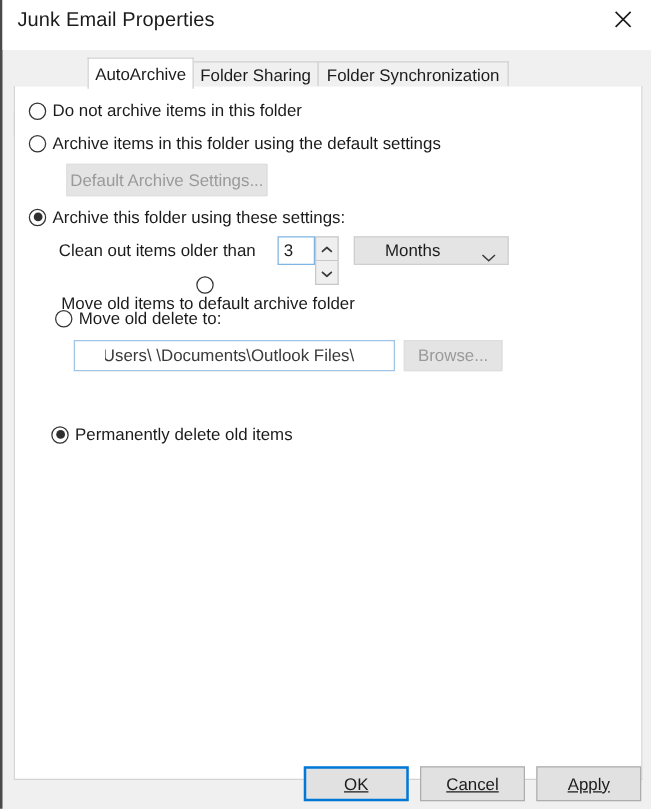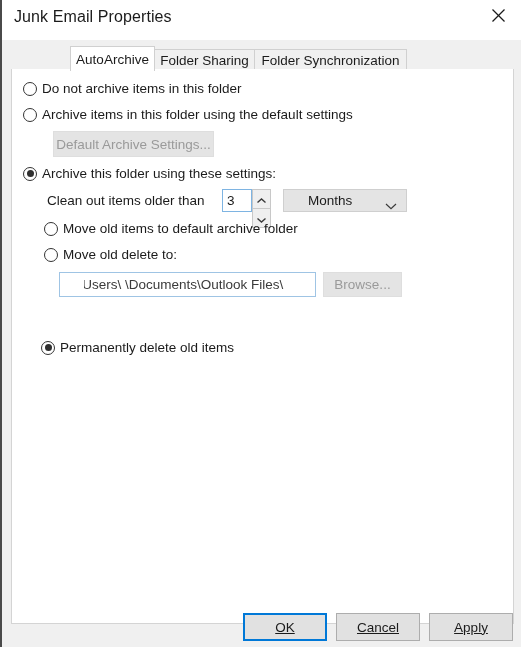--- a/index.html
+++ b/index.html
@@ -320,21 +320,21 @@
 
   <div id="units-select">
     <span>Months</span>
     <span id="units-arrow">
       <svg width="12" height="7" viewBox="0 0 12 7">
         <path d="M1 1 L6 5.6 L11 1" stroke="#3a3a3a" stroke-width="1.2" fill="none"></path>
       </svg>
     </span>
   </div>
 
-  <div class="radio-row" style="left:42px; top:221px;">
+  <div class="radio-row" style="left:42px; top:221px;flex-direction:column;">
     <span class="radio"></span>
     <span class="radio-label">Move old items to default archive folder</span>
   </div>
 
   <div class="radio-row" style="left:42px; top:247px;">
     <span class="radio"></span>
     <span class="radio-label">Move old delete to:</span>
   </div>
 
   <div id="path-field" placeholder="Archive file path">C:\Users\         \Documents\Outlook Files\</div>

